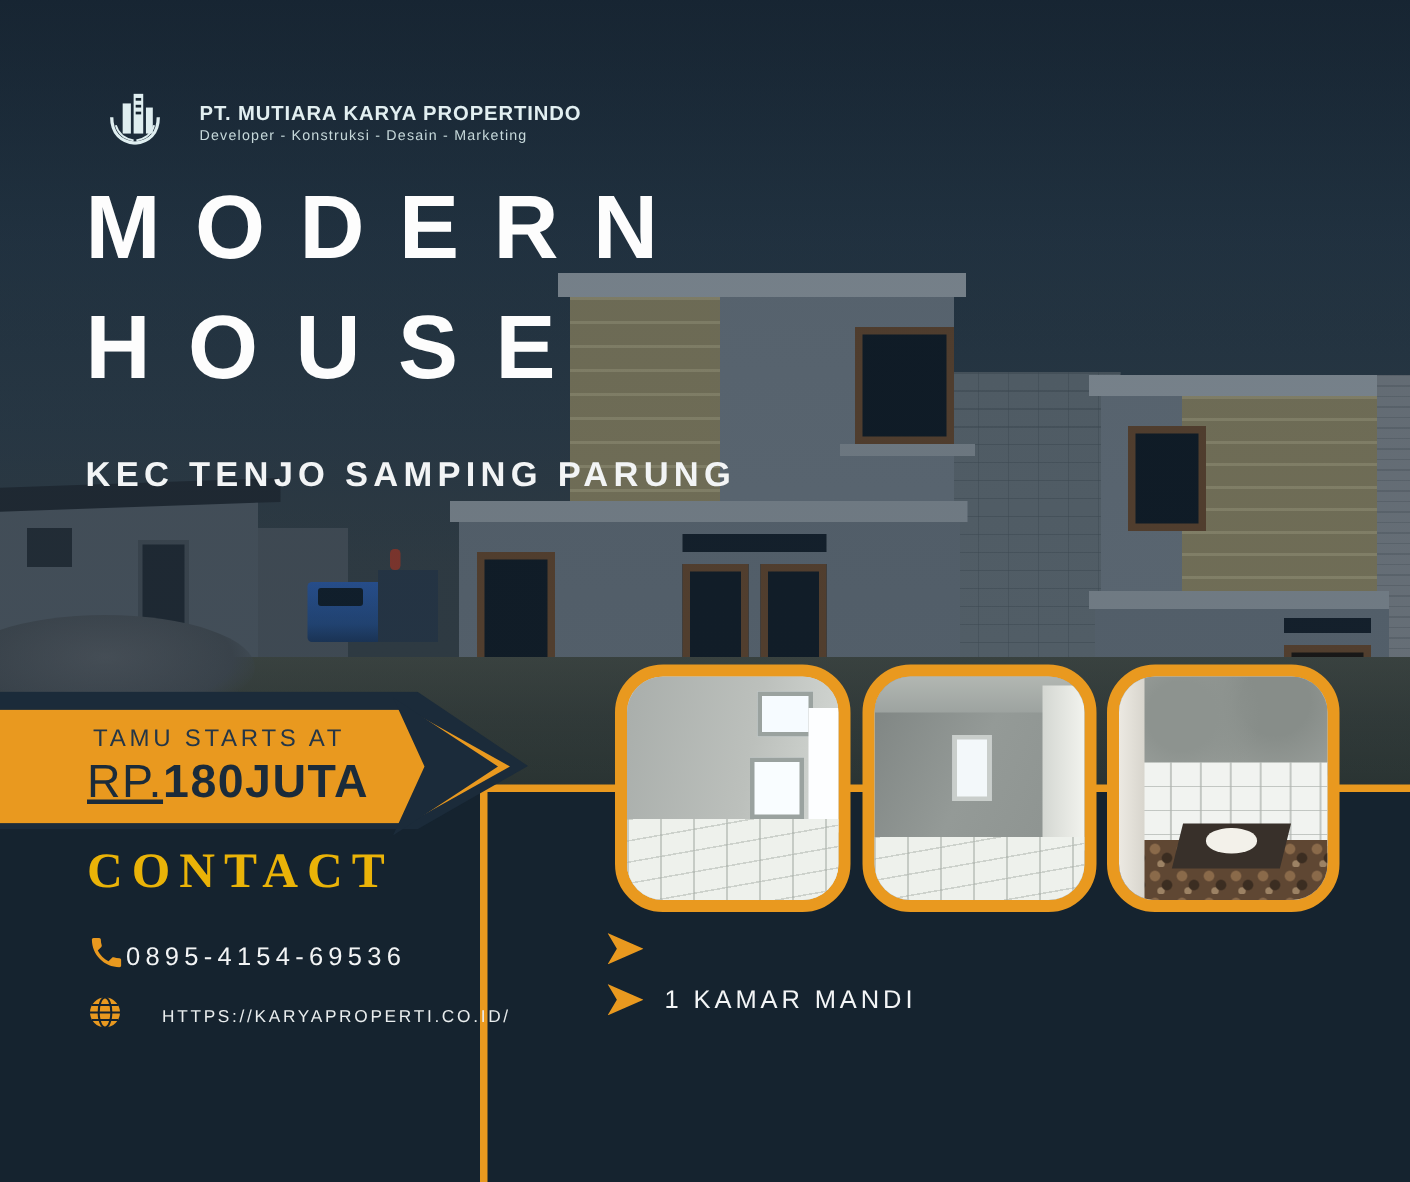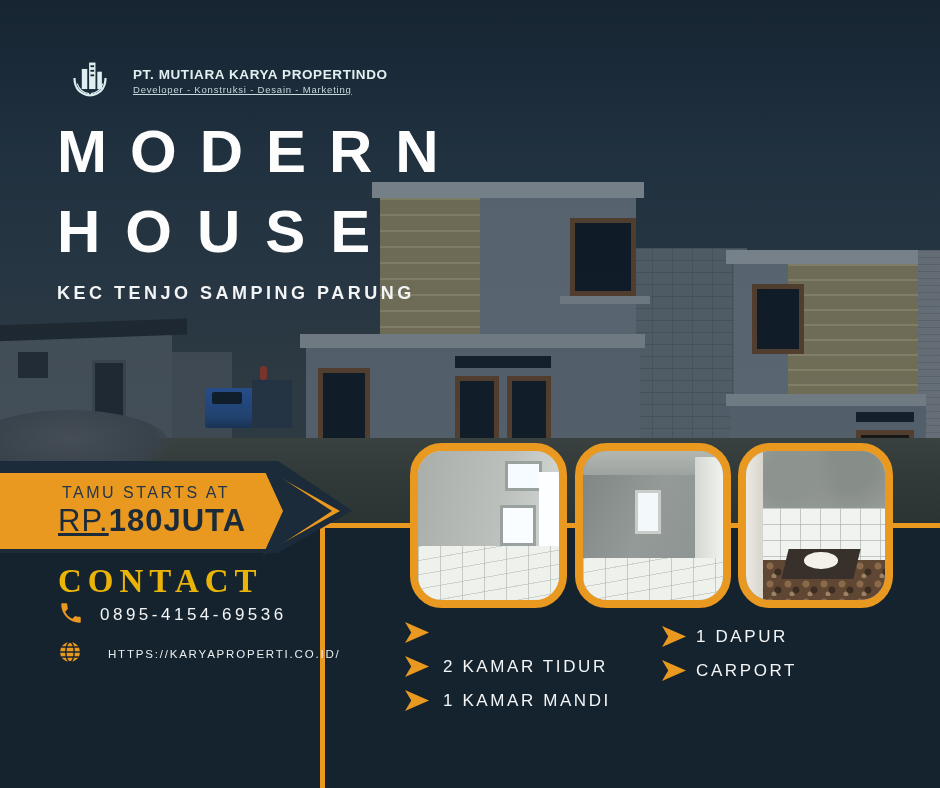--- a/index.html
+++ b/index.html
@@ -52,47 +52,47 @@
   .h2-lower-cornice { left:726px; top:394px; width:200px; height:12px; background:#9aa4ab; }
   .h2-lower { left:730px; top:406px; width:196px; height:121px; background:#6f7b85; }
   .h2-transom { left:856px; top:412px; width:58px; height:10px; background:#14202b; }
   .h2-door { left:856px; top:430px; width:58px; height:97px; background:#1a140e; border:5px solid #6d4c2f; }
   .photo-overlay { left:0; top:0; width:940px; height:527px;
     background:linear-gradient(180deg,rgba(16,27,40,.5) 0%,rgba(18,30,43,.34) 30%,rgba(20,32,45,.30) 100%); }
 
   
   .logo { position:absolute; left:68px; top:58px; display:flex; align-items:center; gap:21px; z-index:3; }
   .logo-text .company { font-size:13.5px; font-weight:bold; letter-spacing:.6px; color:#e2eff1; }
-  .logo-text .tagline { font-size:9.5px; letter-spacing:.8px; color:#c6d8da; margin-top:2px;text-decoration:underline; }
+  .logo-text .tagline { font-size:9.5px; letter-spacing:.8px; color:#c6d8da; margin-top:2px; }
 
   
   .hero { position:absolute; left:57px; top:122px; z-index:3; color:#fff; }
   .hero .t1, .hero .t2 { font-weight:bold; font-size:60px; letter-spacing:23px; line-height:1.0; color:#fdfdfd; }
   .hero .t2 { margin-top:20px; letter-spacing:25px; }
-  .hero .loc { margin-top:16px; font-size:18px; font-weight:bold; letter-spacing:3.5px; line-height:1.75; color:#f2f4f5; }
+  .hero .loc { margin-top:34px; font-size:23px; font-weight:bold; letter-spacing:3.5px; line-height:1.75; color:#f2f4f5; }
 
   
   .rule-h { position:absolute; left:320px; top:523px; width:620px; height:5px; background:#E9991F; z-index:2; }
   .rule-v { position:absolute; left:320px; top:523px; width:5px; height:265px; background:#E9991F; z-index:2; }
 
   
   .banner-under { position:absolute; left:0; top:461px; width:352px; height:92px; background:#1B2B3A; z-index:3;
     clip-path:polygon(0 0,79% 0,100% 54%,79% 100%,0 100%); }
   .banner { position:absolute; left:0; top:473px; width:340px; height:76px; background:#E9991F; z-index:4;
     clip-path:polygon(0 0,80% 0,100% 50%,80% 100%,0 100%); }
   .banner-chevron { position:absolute; left:262px; top:465px; width:70px; height:92px; background:#1B2B3A; z-index:5;
     clip-path:polygon(0 0,100% 50%,0 100%,30% 50%); }
   .price-label { position:absolute; left:62px; top:484px; z-index:6; font-size:16px; letter-spacing:2.5px; color:#243647; }
   .price-value { position:absolute; left:58px; top:503px; z-index:6; font-size:31px; font-weight:bold; letter-spacing:1px; color:#1B2B3A; }
   .price-value .prefix { font-weight:normal;text-decoration:underline; }
 
   
   .contact { position:absolute; left:58px; top:563px; z-index:3; color:#fff; }
   .contact h2 { font-size:33px; font-weight:bold; letter-spacing:6px; color:#eab308;font-family:Liberation Serif, serif; }
-  .c-row { display:flex; align-items:center; gap:16px; }
+  .c-row { display:flex; align-items:center; gap:0; margin-top:22px; }
   .c-row.web { margin-top:10px; gap:26px;text-align:center; }
   .phone-num { font-size:17px; letter-spacing:3.5px; color:#f2f4f5; }
   .web-url { font-size:11.5px; letter-spacing:1.8px; color:#e9edee; }
 
   
   .card { position:absolute; top:443px; width:157px; height:165px; border:8px solid #E9991F;
     border-radius:32px; overflow:hidden; z-index:6; background:#cfd3cf; }
   .card div { position:absolute; }
   .card.p1 { left:410px; }
   .card.p2 { left:575px; width:156px; }
@@ -263,31 +263,17 @@
       <div class="p3-toilet"></div>
       <div class="p3-leftwall"></div>
   </div>
 
   <div class="features col-left">
     <div class="f-row">
       <span class="f-arrow"></span>
     </div>
     <div class="f-row">
       <span class="f-arrow"></span>
-      <span class="f-label">2 KAMAR TIDUR</span>
-    </div>
-    <div class="f-row">
-      <span class="f-arrow"></span>
       <span class="f-label">1 KAMAR MANDI</span>
     </div>
   </div>
-  <div class="features col-right">
-    <div class="f-row">
-      <span class="f-arrow"></span>
-      <span class="f-label">1 DAPUR</span>
-    </div>
-    <div class="f-row">
-      <span class="f-arrow"></span>
-      <span class="f-label">CARPORT</span>
-    </div>
-  </div>
 
 </div>
 
 </body></html>

